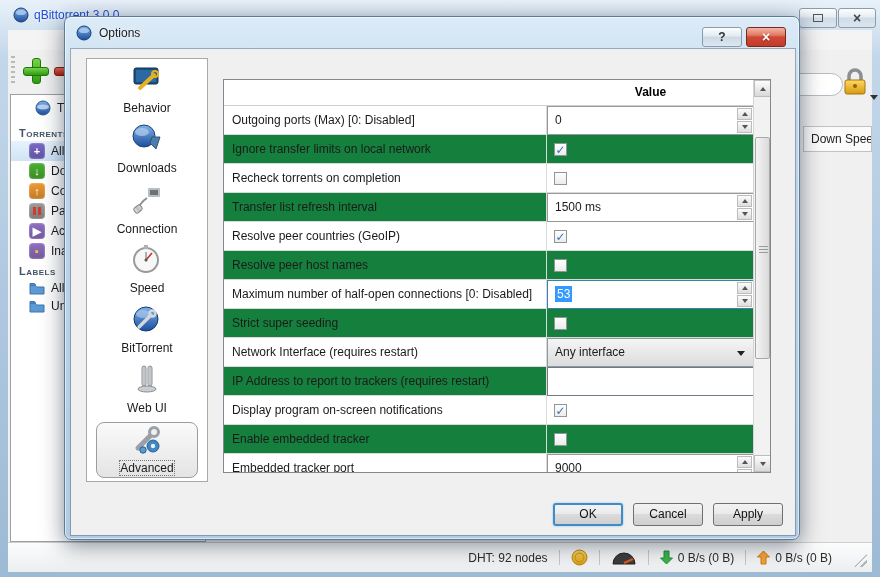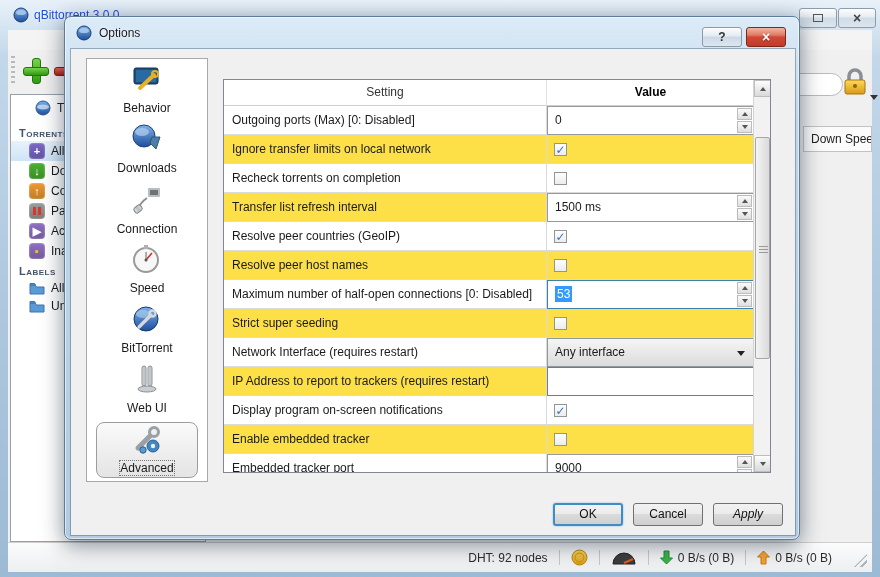--- a/index.html
+++ b/index.html
@@ -74,21 +74,21 @@
   .side-item.sel { background:linear-gradient(180deg,#fafafa,#e4e4e4); border:1px solid #9d9d9d; border-radius:8px; }
   .side-item.sel .lbl { outline:1px dotted #777; }
 
   .opt-table { position:absolute; left:152px; top:30px; width:548px; height:394px; background:#fff; border:1px solid #828790; overflow:hidden; }
   .tbl-header { position:absolute; left:0; top:0; width:530px; height:26px; background:#fff; border-bottom:1px solid #cfcfcf; }
   .th { position:absolute; top:0; height:26px; line-height:25px; text-align:center; color:#333; }
   .th-setting { left:0; width:323px; border-right:1px solid #e0e0e0; }
   .th-value { left:323px; width:207px; font-weight:bold; color:#000; }
   .tbl-rows { position:absolute; left:0; top:26px; width:530px; height:368px; overflow:hidden; }
   .trow { position:relative; width:530px; height:29px; border-bottom:1px solid #dadada; background:#fff; }
-  .trow.alt { background:#fde047; }
+  .trow.alt { background:#15803d; }
   .cell-label { position:absolute; left:0; top:0; width:323px; height:100%; line-height:28px; padding-left:8px;
                 border-right:1px solid #dadada; white-space:nowrap; overflow:hidden; }
   .cell-value { position:absolute; left:323px; top:0; width:207px; height:100%; }
   .cb { position:absolute; left:7px; top:8px; width:13px; height:13px; background:linear-gradient(180deg,#fefefe,#ececec);
         border:1px solid #8f9698; display:flex; align-items:center; justify-content:center; }
   .cb .mark { font-family:"DejaVu Sans", sans-serif; font-size:12px; line-height:10px; color:#3a6fb5; font-weight:bold; }
   .widget { position:absolute; left:0; top:0; width:207px; height:29px; background:#fff; border:1px solid #989898; }
   .widget.focus { border:1px solid #3c7fb1; }
   .w-text { position:absolute; left:7px; top:0; line-height:27px; }
   .w-sel { background:#3399ff; color:#fff; padding:1px 2px; }
@@ -109,21 +109,21 @@
   .vs-up { top:0; } .vs-dn { bottom:0; }
   .vs-thumb { position:absolute; left:1px; top:57px; width:15px; height:222px; border:1px solid #a7a7a7; border-radius:2px;
               background:linear-gradient(90deg,#f4f4f4,#dadada); }
   .vs-grip { position:absolute; left:3px; top:108px; width:9px; height:7px;
              background:repeating-linear-gradient(180deg,#9a9a9a 0 1px,transparent 1px 3px); }
 
   .dlg-buttons { position:absolute; top:454px; left:0; width:724px; height:23px; }
   .btn { position:absolute; width:70px; height:23px; border:1px solid #707070; border-radius:3px;
          background:linear-gradient(180deg,#f2f2f2,#ebebeb 45%,#dbdbdb 50%,#cfcfcf); text-align:center; line-height:21px; color:#111; }
   .btn-ok { left:482px; border:2px solid #3f8cc6; box-shadow:0 0 2px #7ab8e0; line-height:19px; }
-  .btn-cancel { left:562px; } .btn-apply { left:642px;font-style:italic; }
+  .btn-cancel { left:562px; } .btn-apply { left:642px; }
 </style>
 </head>
 <body>
 
 <svg width="0" height="0" style="position:absolute">
   <defs>
     <linearGradient id="gBlue" x1="0" y1="0" x2="0" y2="1">
       <stop offset="0" stop-color="#7fb2e8"></stop>
         <stop offset="1" stop-color="#1d4e9e"></stop>
     </linearGradient>
@@ -345,21 +345,20 @@
               <circle cx="22" cy="23" r="6" fill="#3f87c5" stroke="#2a5f92"></circle>
               <circle cx="22" cy="23" r="2.2" fill="#eef0f2"></circle>
               <circle cx="12" cy="27" r="3.2" fill="#5a9bd0" stroke="#2a5f92"></circle>
             </svg></span>
           <span class="lbl">Advanced</span>
         </div>
       </div>
 
     <div class="opt-table">
       <div class="tbl-header">
-        <div class="th th-setting">Setting</div>
         <div class="th th-value">Value</div>
       </div>
       <div class="tbl-rows" id="tbl-rows">
           <div class="trow">
             <div class="cell-label">Outgoing ports (Max) [0: Disabled]</div>
             <div class="cell-value">
               <div class="widget">
                 <span class="w-text">0</span>
                 <div class="spin-btns">
                   <div class="spin-b spin-up">

